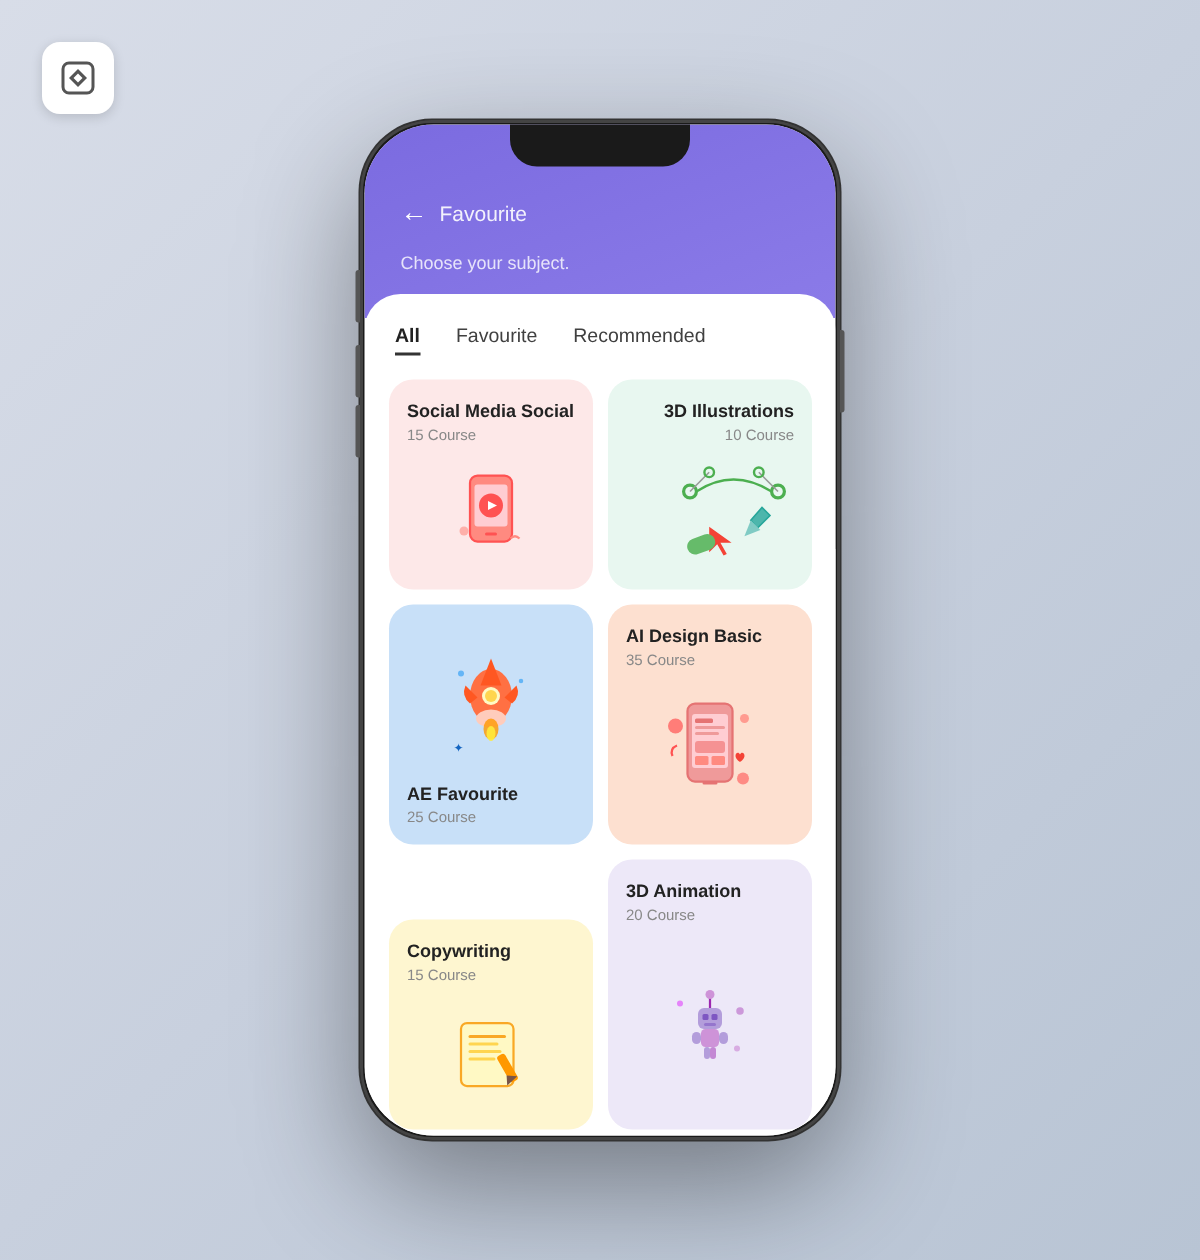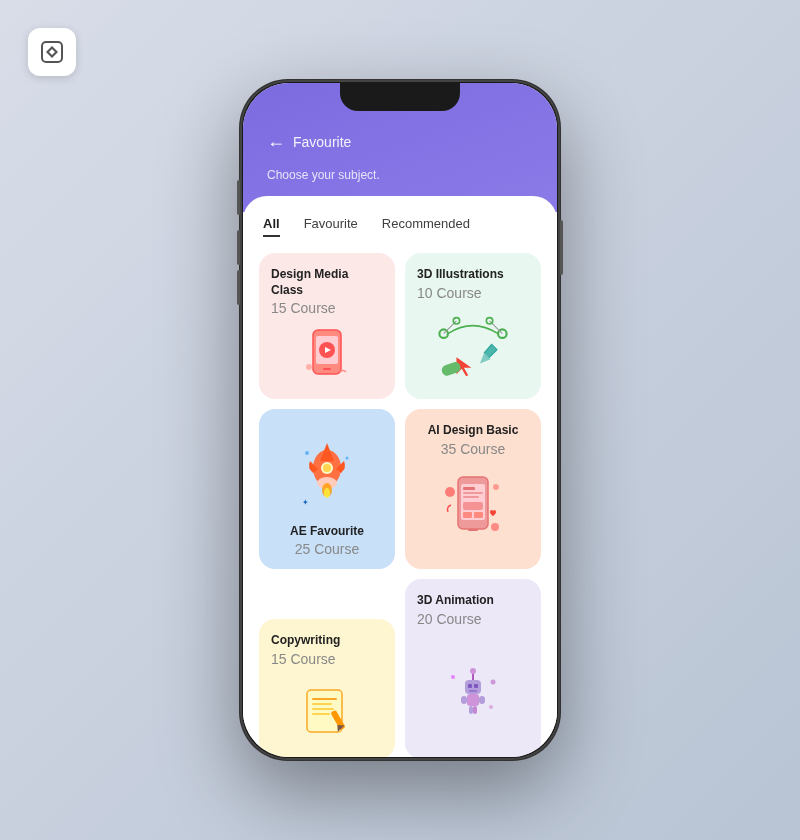--- a/index.html
+++ b/index.html
@@ -188,52 +188,51 @@
     }
 
     .card-title {
       font-size: 12px;
       font-weight: 700;
       color: #222;
       line-height: 1.3;
     }
 
     .card-subtitle {
-      font-size: 14px;
+      font-size: 10px;
       color: #888;
       margin-top: 2px;
       font-weight: 400;
     }
 
     .card-illustration {
       flex: 1;
       display: flex;
       align-items: center;
       justify-content: center;
       margin-top: 6px;
       font-size: 40px;
     }
 
     
     .card-pink { background: #fde8e8; }
-    .card-mint { background: #e8f7f0; }
+    .card-mint { background: #e8f7f0; align-items: flex-end; }
     .card-blue { background: #c8e0f8; }
     .card-salmon { background: #fde0d0; }
     .card-yellow { background: #fef6d0; margin-top: 40px; }
     .card-lavender { background: #ede8f8; }
 
     
     .card-mint .card-illustration svg {
       width: 80px;
       height: 70px;
     }
 
     .card-tall {
       min-height: 160px;
-      text-align: center;
     }
   </style>
 </head>
 <body>
 
 <div class="logo-corner">
   <div class="logo-icon">
     <svg width="28" height="28" viewBox="0 0 28 28" fill="none">
       <rect x="4" y="4" width="20" height="20" rx="4" stroke="#555" stroke-width="2" fill="none"></rect>
       <path d="M8 14 L14 8 L20 14 L14 20 Z" fill="#555"></path>
@@ -258,21 +257,21 @@
 
       <div class="tabs">
         <div class="tab active">All</div>
         <div class="tab inactive">Favourite</div>
         <div class="tab inactive">Recommended</div>
       </div>
 
       <div class="grid">
 
         <div class="card card-pink">
-          <div class="card-title">Design Media Class</div>
+          <div class="card-title">Social Media Social</div>
           <div class="card-subtitle">15 Course</div>
           <div class="card-illustration">
 
             <svg width="65" height="65" viewBox="0 0 65 65">
               <rect x="18" y="8" width="28" height="44" rx="5" fill="#ff8a80" stroke="#ff5252" stroke-width="1.5"></rect>
               <rect x="21" y="14" width="22" height="28" rx="2" fill="#ffcdd2"></rect>
               <circle cx="32" cy="28" r="8" fill="#ff5252"></circle>
               <polygon points="30,25 30,31 36,28" fill="white"></polygon>
               <rect x="28" y="46" width="8" height="2" rx="1" fill="#ff5252"></rect>
 

